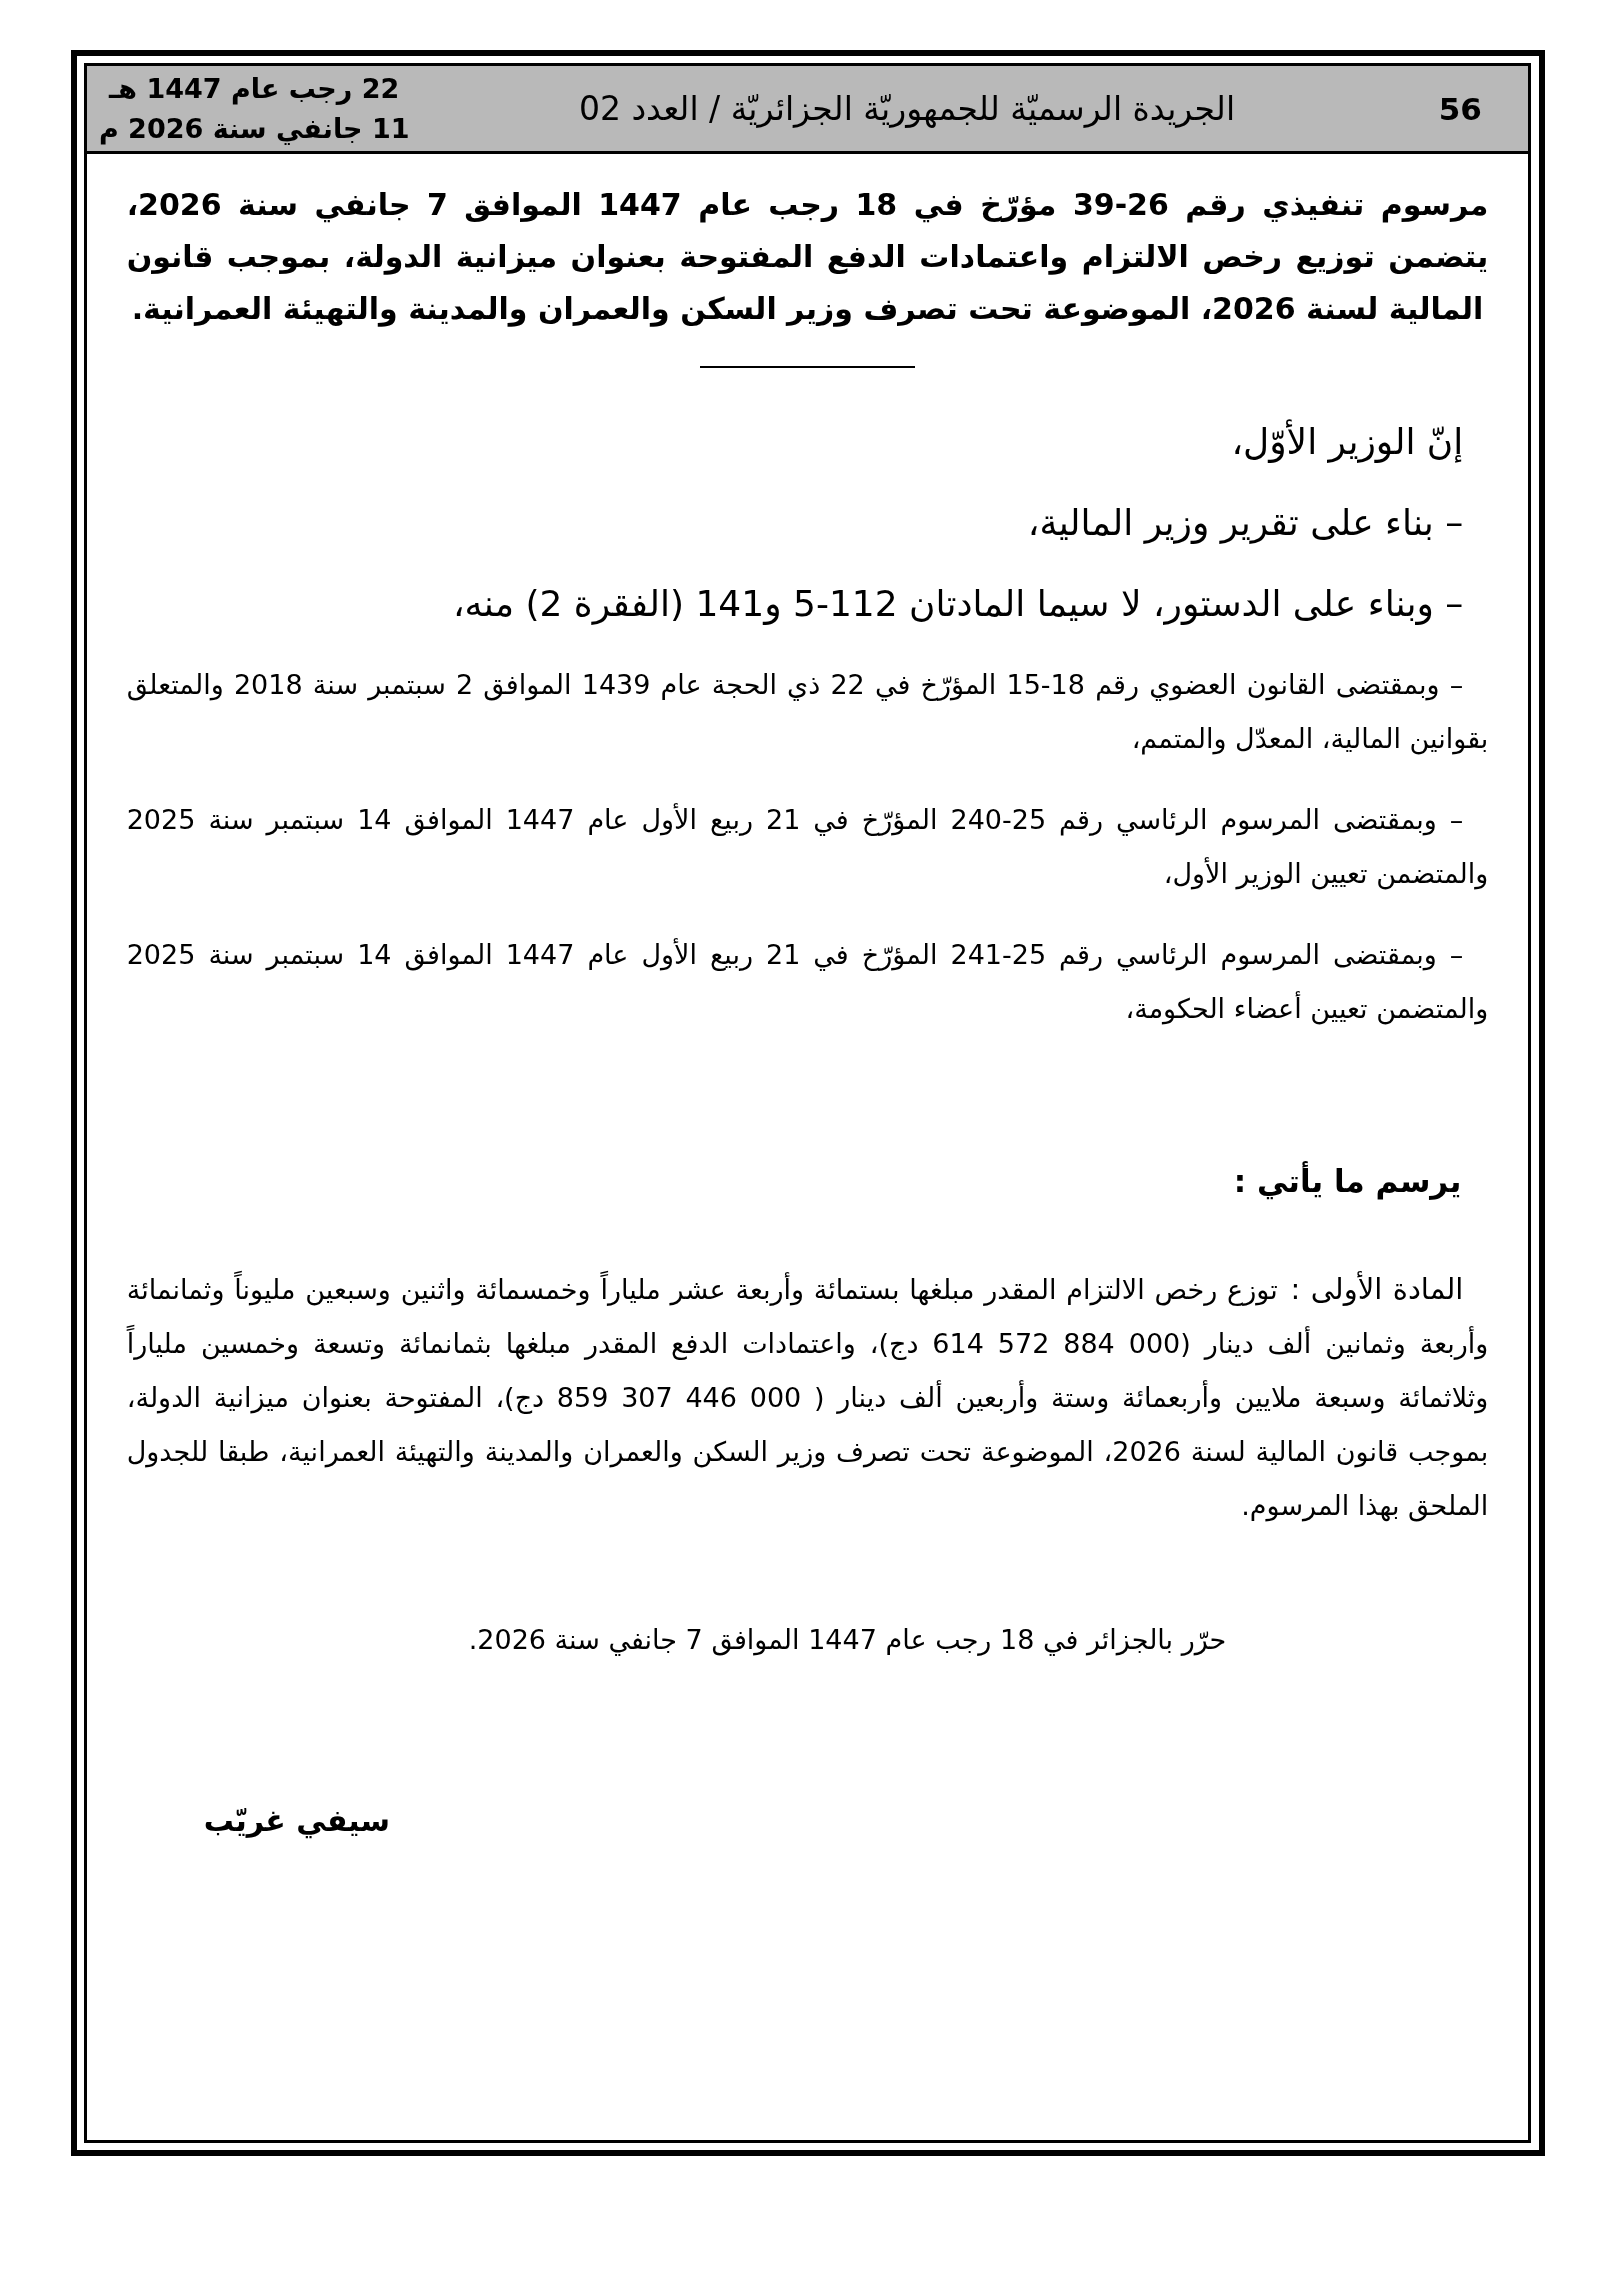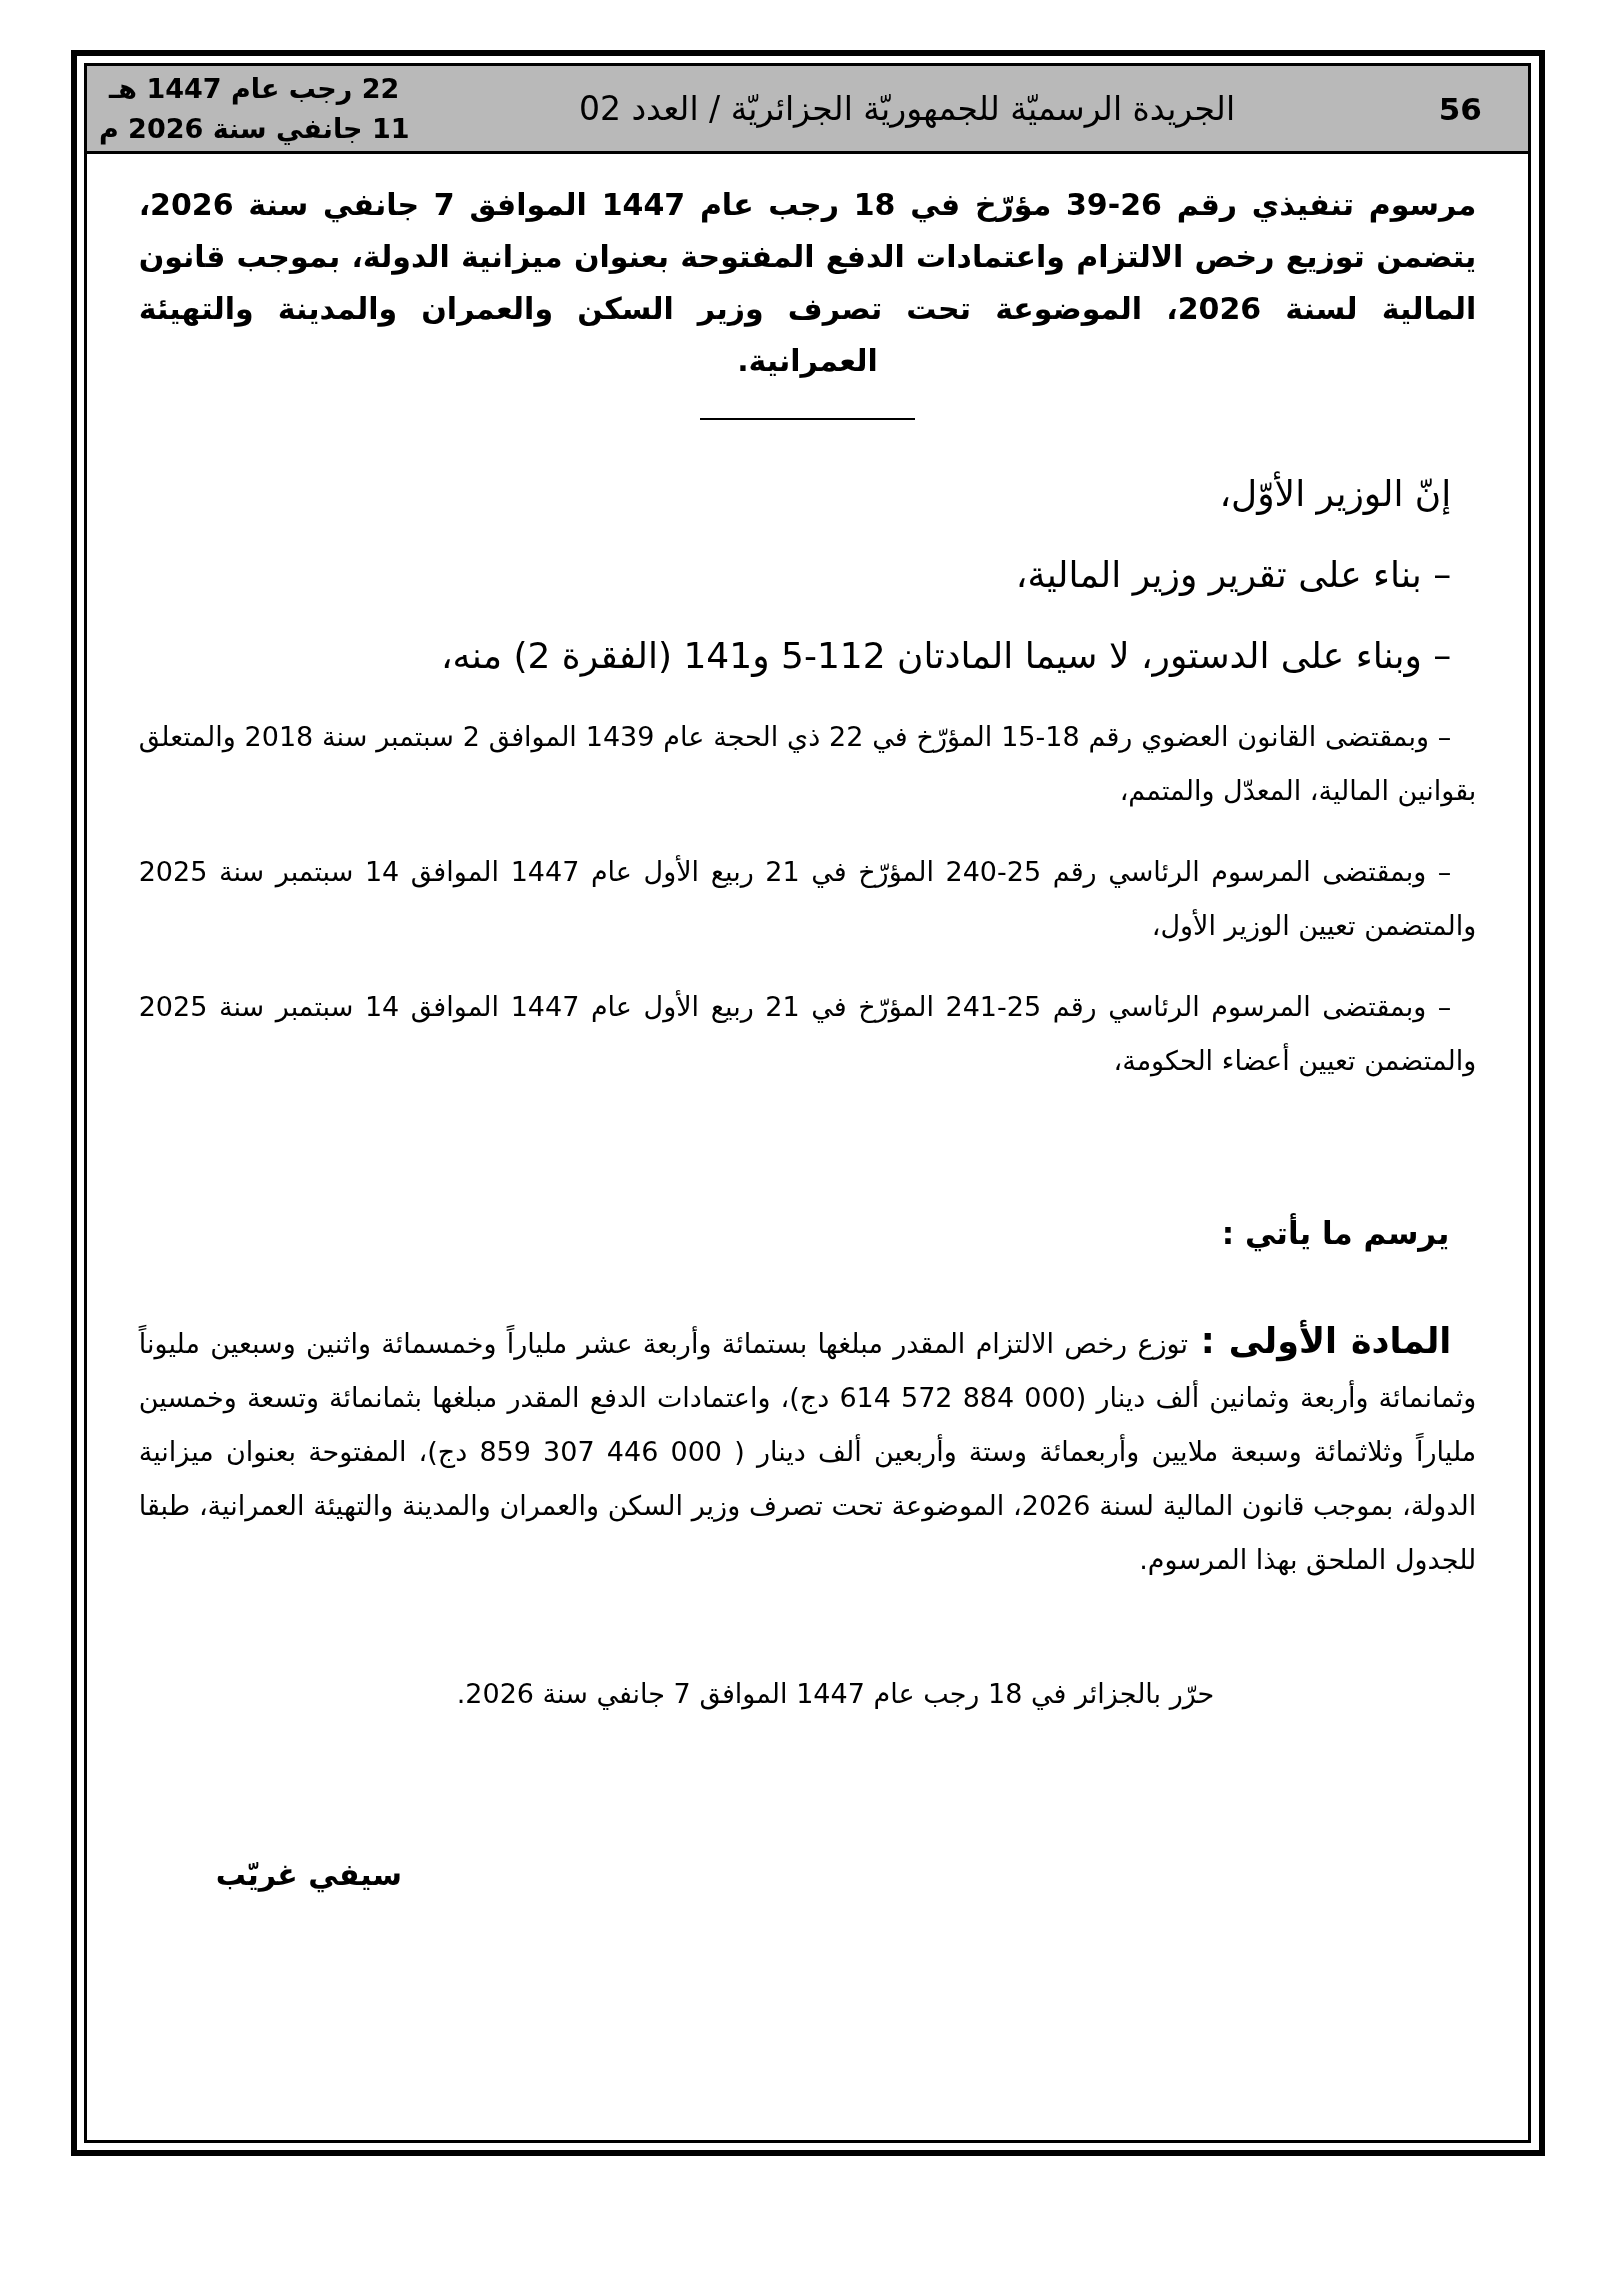--- a/index.html
+++ b/index.html
@@ -60,21 +60,21 @@
     justify-content: center;
     font-size: 27px;
     font-weight: bold;
     line-height: 40px;
     color: #000000;
     text-align: center;
   }
   
   .content {
     direction: rtl;
-    padding: 25px 52px 31px;
+    padding: 25px 40px 31px;
     color: #000;
   }
   .content p { margin: 0; }
   .title {
     font-size: 30px;
     font-weight: bold;
     line-height: 52px;
     text-align: justify;
     text-align-last: center;
   }
@@ -101,22 +101,22 @@
   .enact {
     margin-top: 116px !important;
     font-size: 31px;
     font-weight: bold;
     line-height: 58px;
     text-align: right;
     text-indent: 27px;
   }
   .article { margin-top: 52px !important; }
   .article .lead {
-    font-weight: bold;
-    font-size: 35px;
+    font-weight: normal;
+    font-size: 29px;
     margin-left: 12.7px;
   }
   .issued {
     margin-top: 80px !important;
     font-size: 27px;
     line-height: 54px;
     text-align: right;
     text-indent: 262px;
   }
   .sig {

